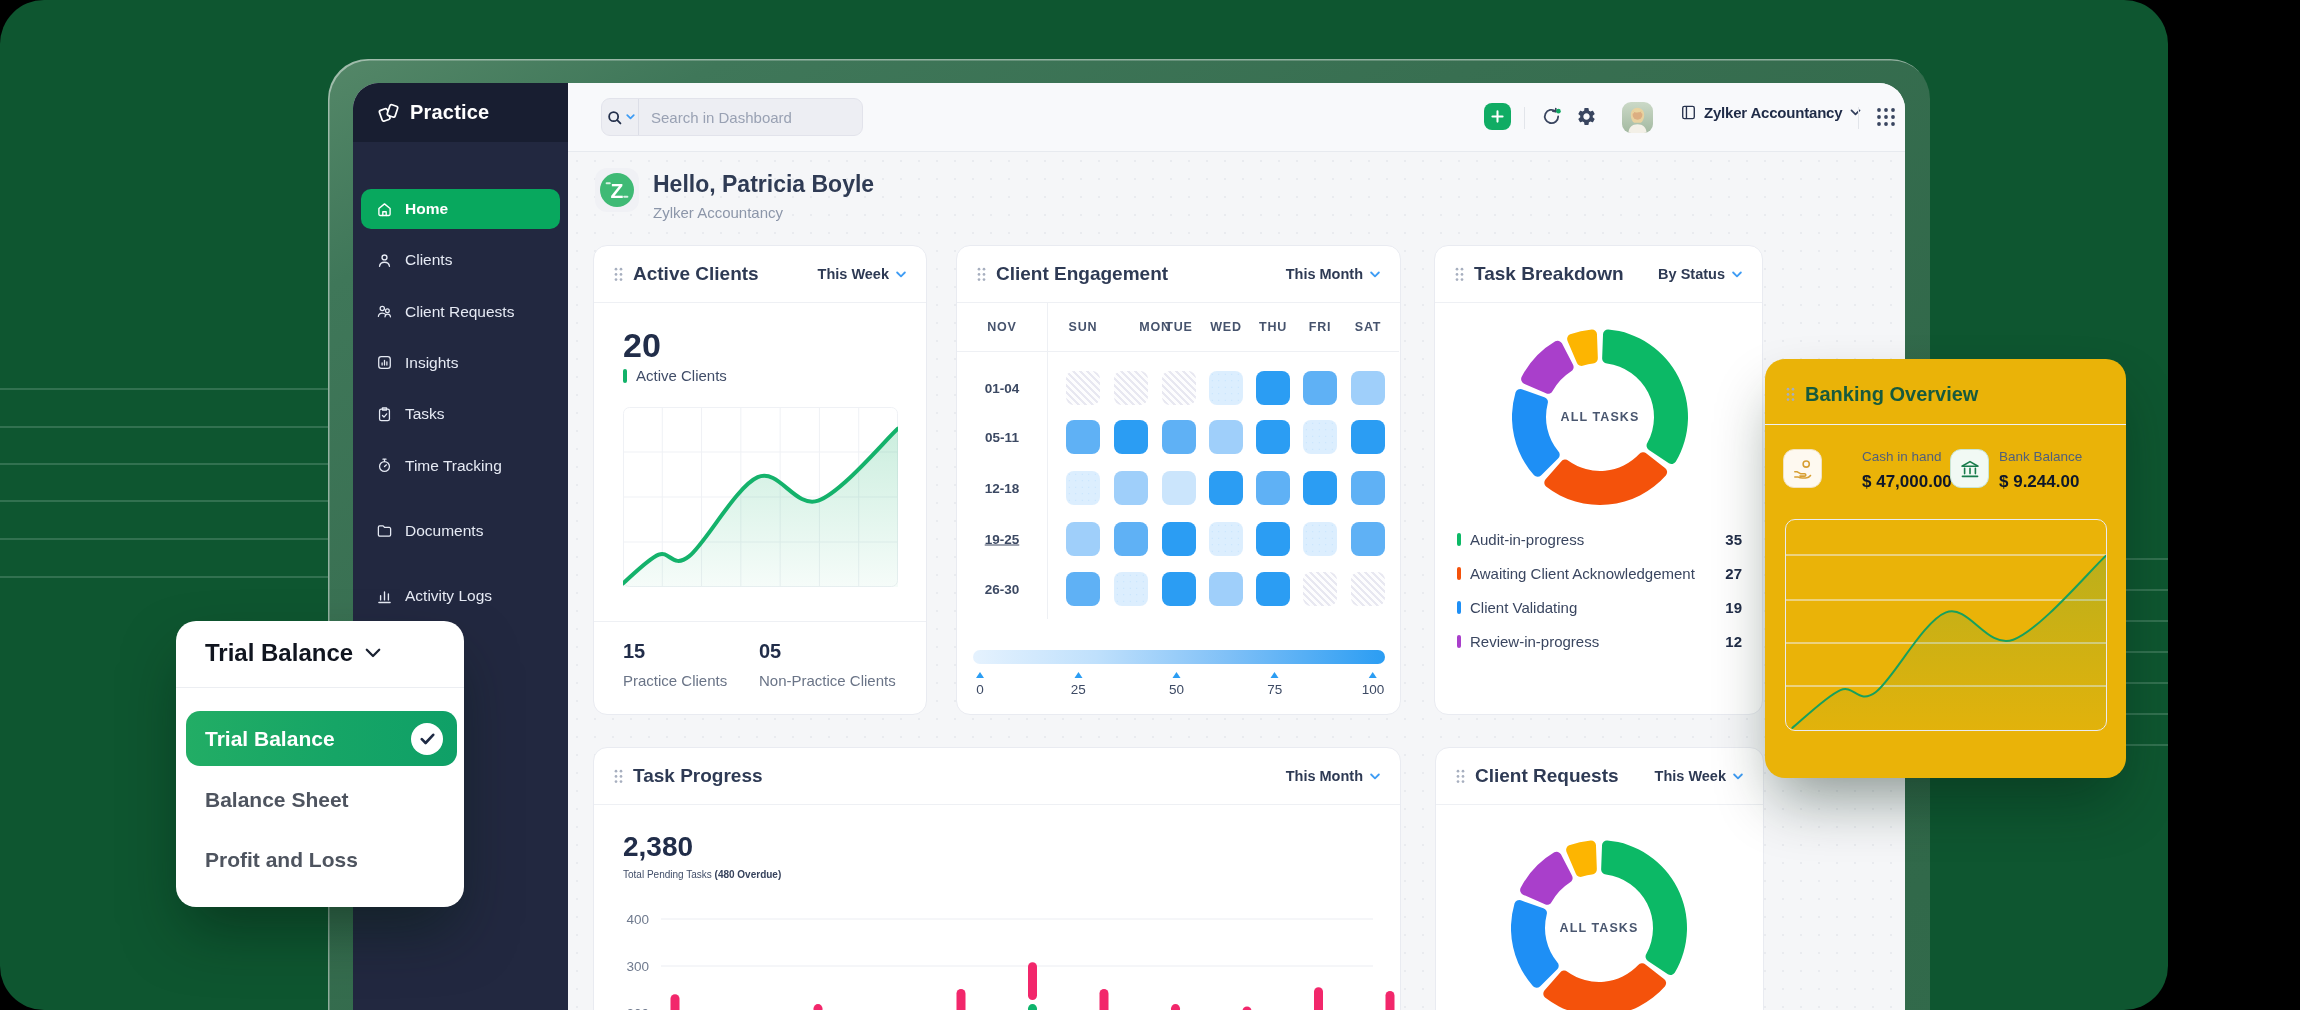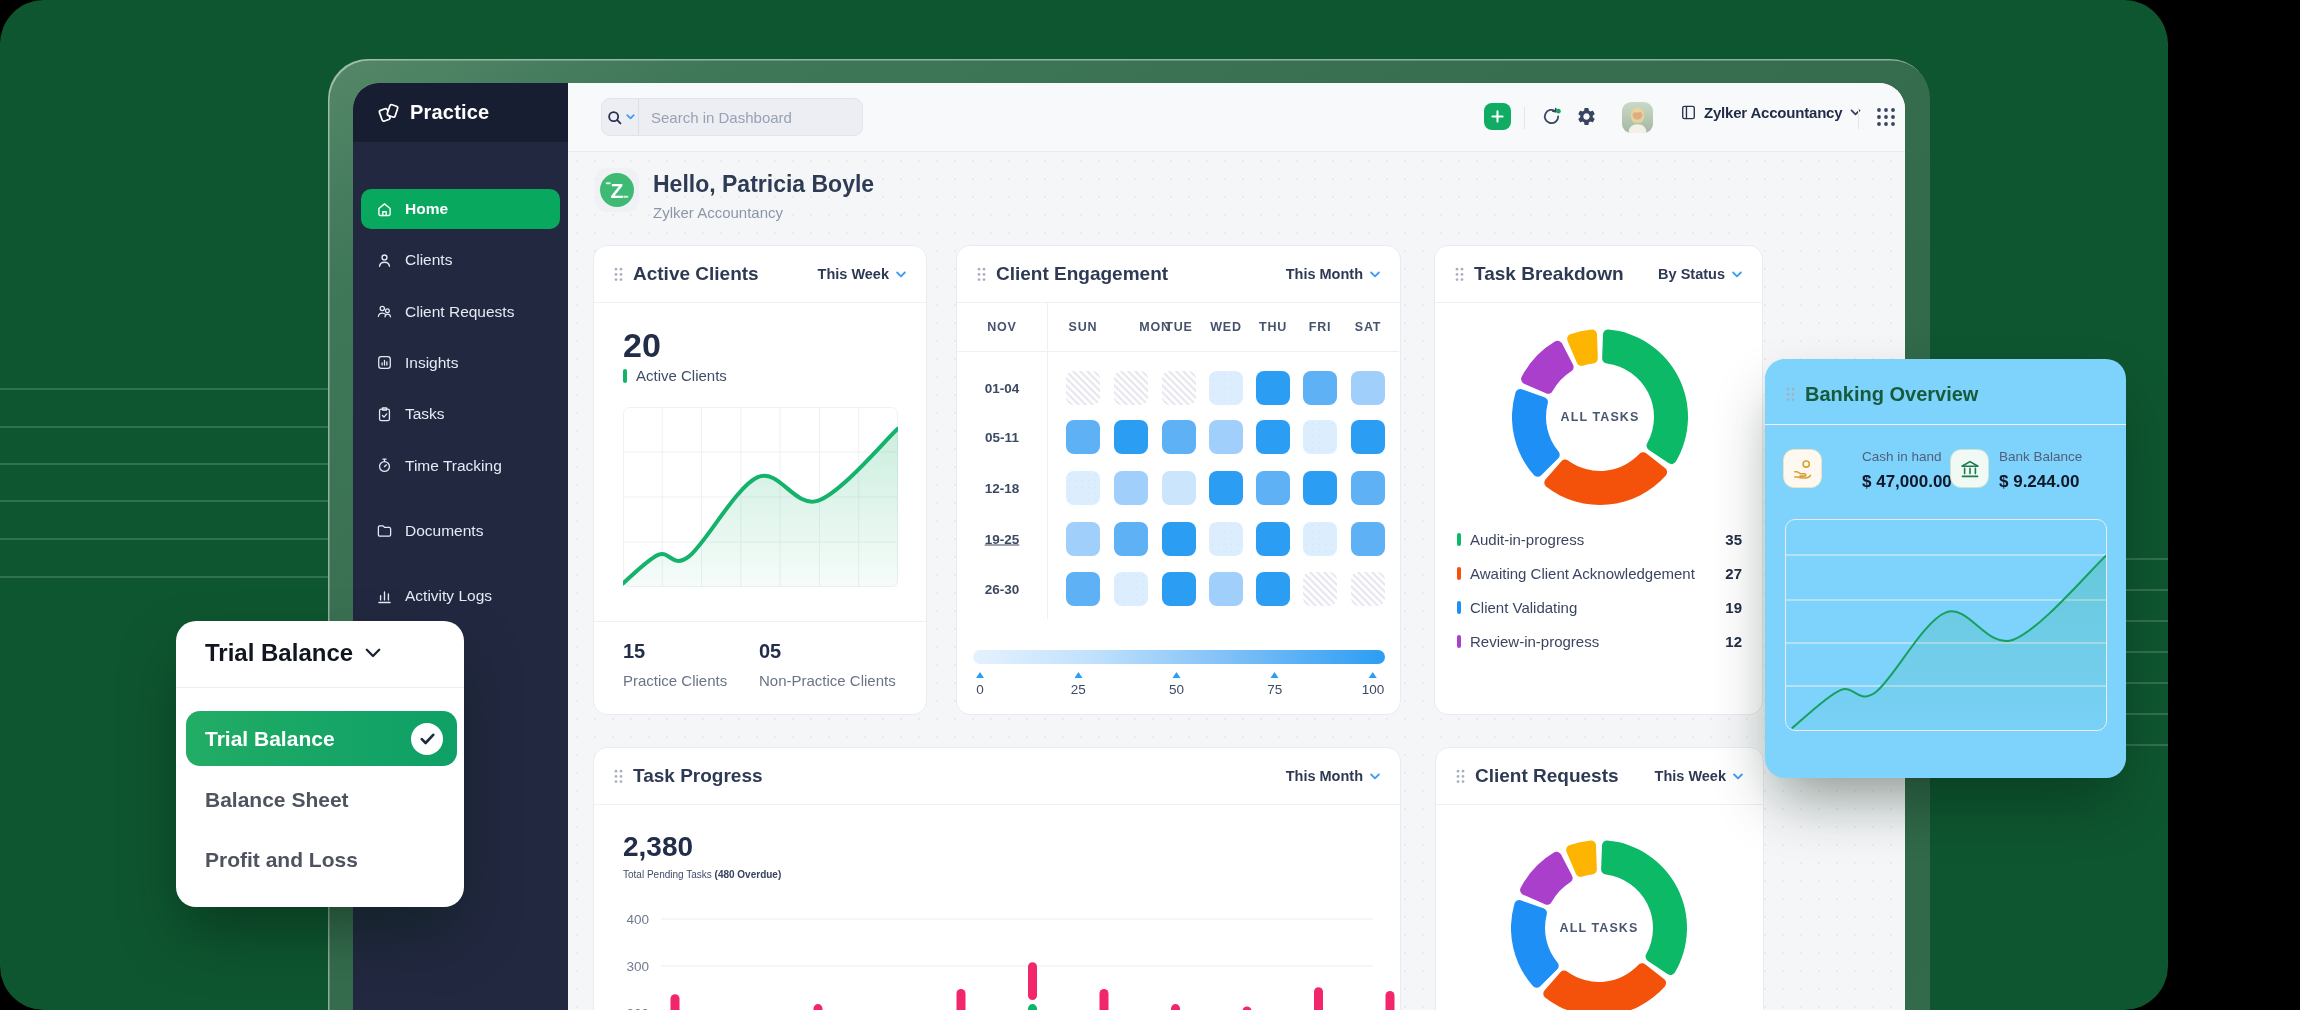--- a/index.html
+++ b/index.html
@@ -103,21 +103,21 @@
   .dn-row .vl { margin-left:auto; font-size:15px; font-weight:700; color:#222E49; }
   .alltasks { position:absolute; transform:translate(-50%,-50%); font-size:12.5px; font-weight:700;
     color:#49566F; letter-spacing:1.1px; }
 
   
   .tp-num { font-size:28px; font-weight:700; color:#212D49; }
   .tp-sub { font-size:10px; color:#404D68; margin-top:8px; }
   .tp-sub b { font-weight:700; color:#36425C; }
 
   
-  .bank-card { position:absolute; left:1765px; top:359px; width:361px; height:419px; background:#7dd3fc;
+  .bank-card { position:absolute; left:1765px; top:359px; width:361px; height:419px; background:#eab308;
     border-radius:20px; box-shadow:0 30px 60px -12px rgba(4,32,18,0.45); }
   .bank-title { font-size:20px; font-weight:700; color:#175A3D; margin-left:10px; }
   .stat { position:absolute; top:90px; display:flex; gap:10px; }
   .stat .ibox { width:39px; height:39px; border-radius:11px; display:flex; align-items:center;
     justify-content:center; }
   .ibox.amber { background:#FEF9F0; border:1px solid #F2E2C1; }
   .ibox.green { background:#F1F9F4; border:1px solid #C9E4D4; }
   .stat .slb { font-size:13.5px; color:#51607A; }
   .stat .svl { font-size:17px; font-weight:700; color:#0F1729; margin-top:8px; }
   .bank-chartbox { position:absolute; left:20px; top:160px; width:322px; height:212px;

